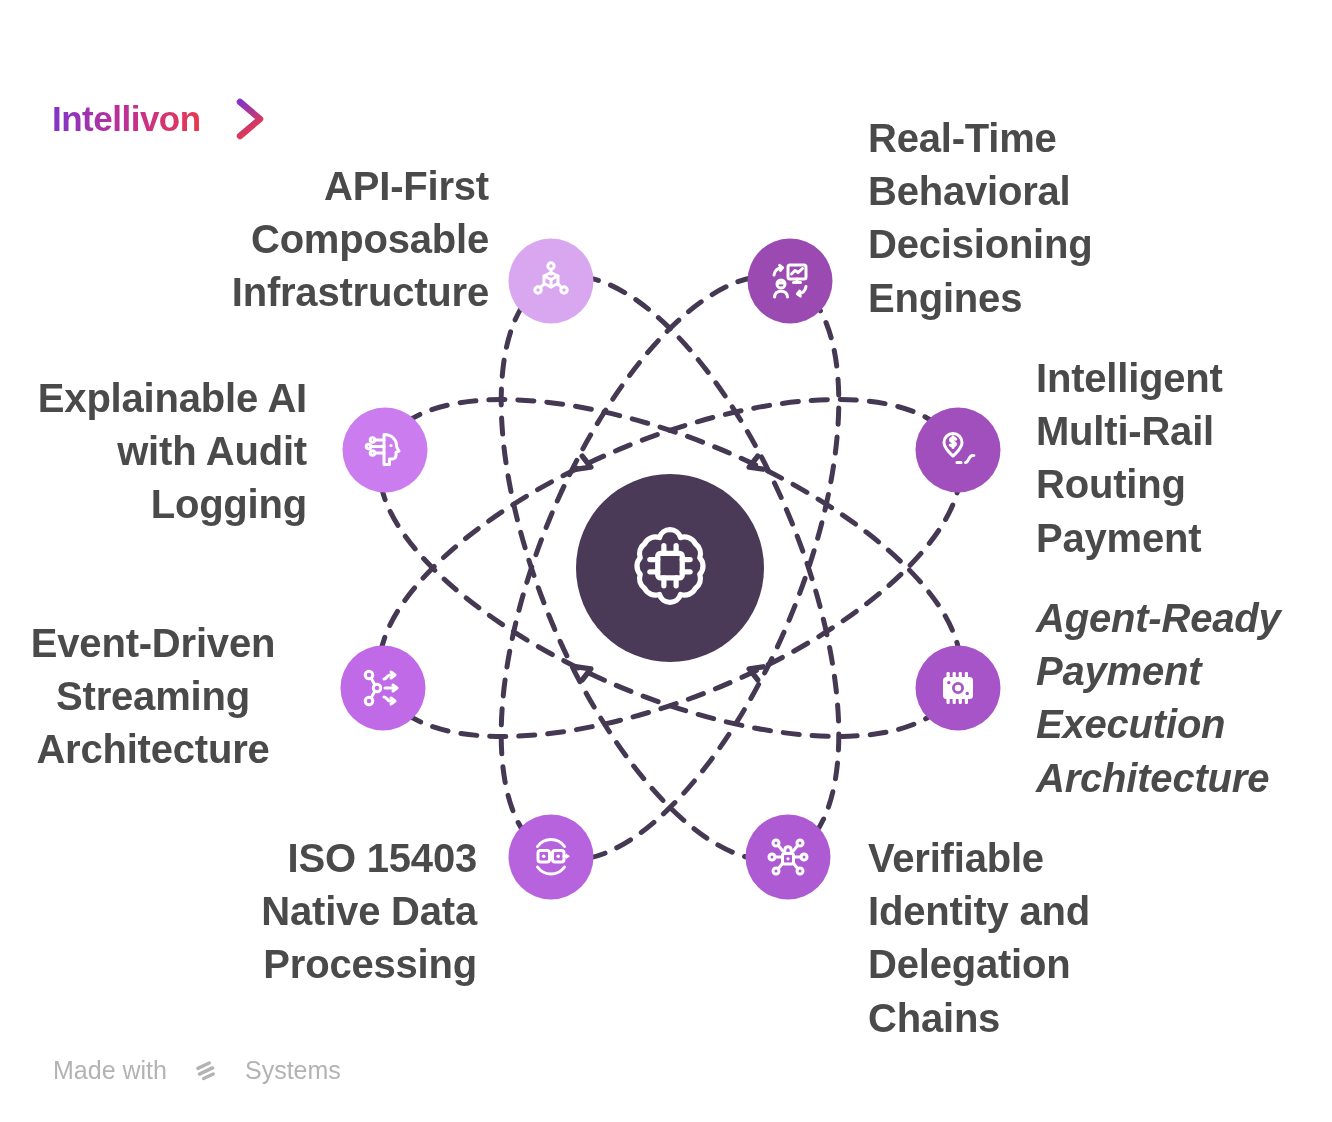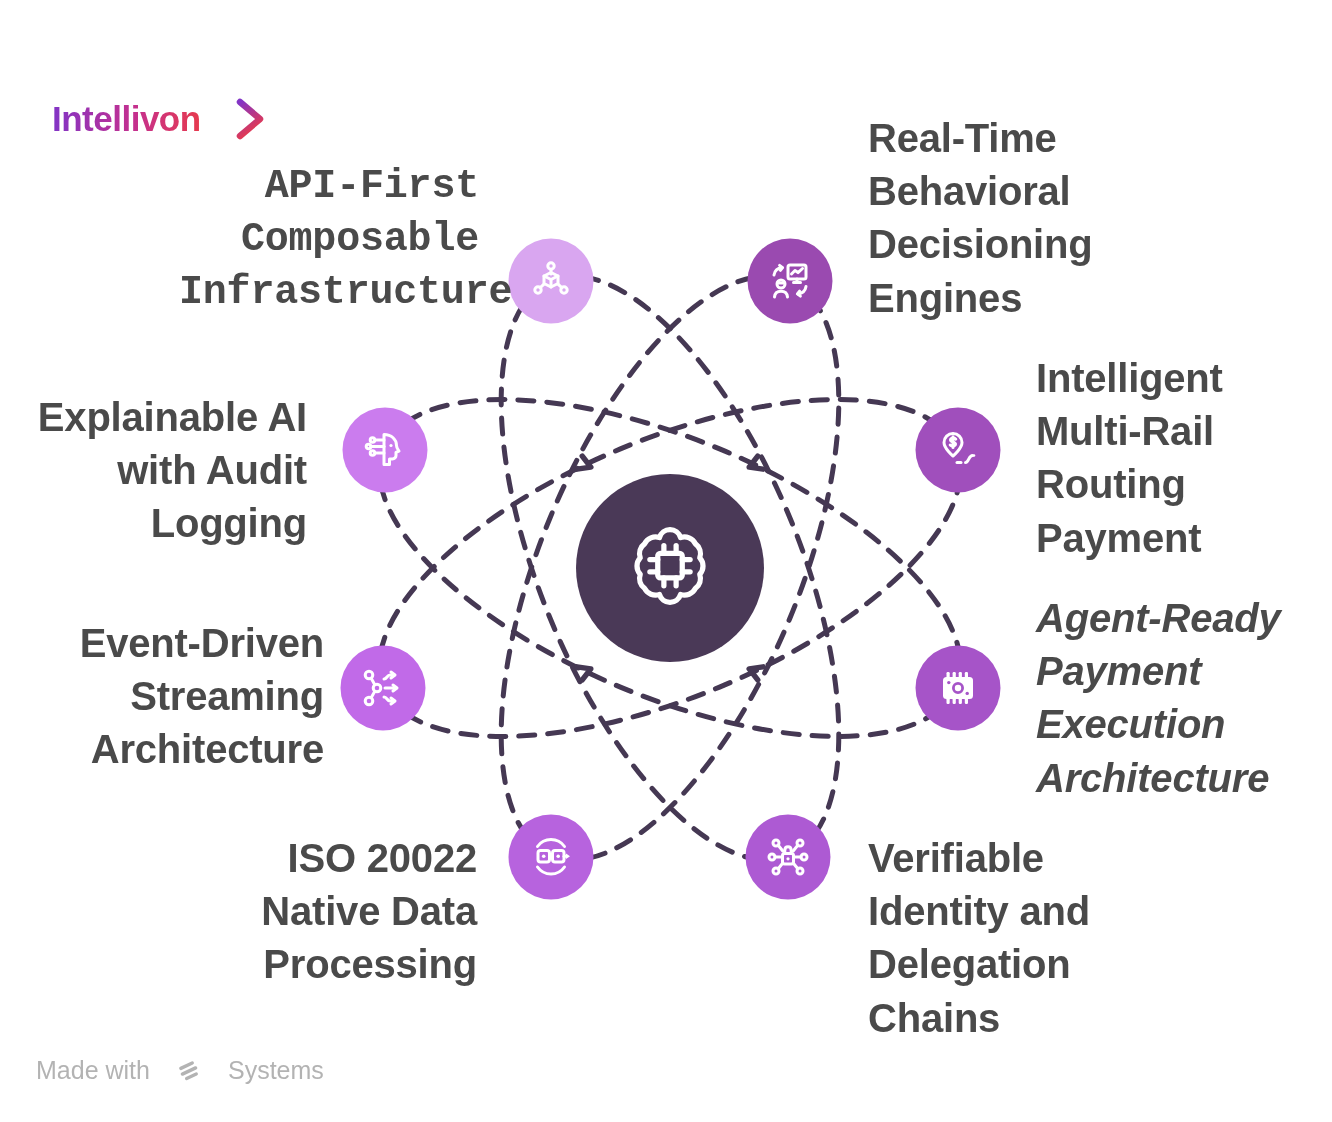--- a/index.html
+++ b/index.html
@@ -4,30 +4,30 @@
 <style>
   html,body{margin:0;padding:0;background:#fff;}
   .canvas{position:relative;width:1332px;height:1122px;background:#ffffff;overflow:hidden;
           font-family:"Liberation Sans",sans-serif;}
   .orbits{position:absolute;left:0;top:0;}
   .node-badge{position:absolute;}
   .center-badge{position:absolute;left:575px;top:473px;}
   .label{position:absolute;font-weight:700;font-size:40px;line-height:1.33;color:#4a4a4a;
          white-space:pre-line;letter-spacing:-0.2px;}
   .align-r{text-align:right;}
-  .lbl-api{left:179px;top:160px;width:300px;font-family:Liberation Mono, monospace;}
+  .lbl-api{left:189px;top:160px;width:300px;}
   .lbl-realtime{left:868px;top:112px;width:290px;}
-  .lbl-explain{left:27px;top:391px;width:280px;}
+  .lbl-explain{left:27px;top:372px;width:280px;}
   .lbl-multirail{left:1036px;top:352px;width:290px;}
-  .lbl-event{left:44px;top:617px;width:280px;}
+  .lbl-event{left:13px;top:617px;width:280px;text-align:center;}
   .lbl-agent{left:1036px;top:592px;width:296px;font-style:italic;}
   .lbl-iso{left:177px;top:832px;width:300px;}
   .lbl-verifiable{left:868px;top:832px;width:290px;}
   .brand{position:absolute;left:52px;top:94px;}
-  .footer{position:absolute;left:36px;top:1056px;display:flex;align-items:center;gap:26px;
+  .footer{position:absolute;left:53px;top:1056px;display:flex;align-items:center;gap:26px;
           color:#b3b3b3;font-size:25px;font-weight:400;}
   svg{display:block;}
 </style>
 </head>
 <body>
 
 <div class="canvas">
 
   <svg class="orbits" width="1332" height="1122" viewBox="0 0 1332 1122">
     <g fill="none" stroke-width="5" stroke-linecap="round" stroke-dasharray="16 13">
@@ -190,21 +190,21 @@
       <path d="M37.5 34 A 16.5 16.5 0 0 1 10.5 34"></path>
       <rect x="11" y="17.5" width="11.5" height="11.5" rx="2.5"></rect>
       <rect x="25.5" y="17.5" width="11.5" height="11.5" rx="2.5"></rect>
       <path d="M22.5 23.2 H25.5"></path>
       <circle cx="16.7" cy="23.2" r="1.8" fill="#ffffff" stroke="none"></circle>
       <circle cx="31.2" cy="23.2" r="1.8" fill="#ffffff" stroke="none"></circle>
       <path d="M37 23.2 H39.5"></path>
       <path d="M39 20.4 L43 23.2 L39 26 Z" fill="#ffffff" stroke="none"></path>
     </g>
   </svg>
-  <div class="label align-r lbl-iso">ISO 20022
+  <div class="label align-r lbl-iso">ISO 15403
 Native Data
 Processing</div>
 
   <svg class="node-badge" style="left:745px;top:814px" width="86" height="86" viewBox="0 0 86 86">
     <circle cx="43" cy="43" r="42.5" fill="#ad5ad3"></circle>
     <g transform="translate(19 19)" fill="none" stroke="#ffffff" stroke-width="3" stroke-linecap="round" stroke-linejoin="round">
       <circle cx="12" cy="10" r="3"></circle>
         <circle cx="8" cy="24" r="3"></circle>
         <circle cx="12" cy="38" r="3"></circle>
       <circle cx="36" cy="10" r="3"></circle>

